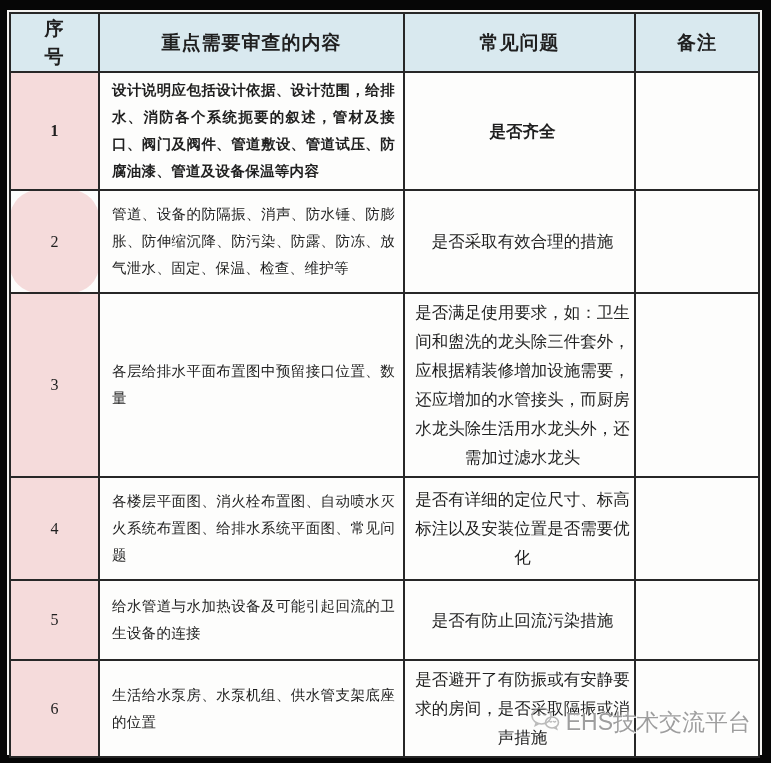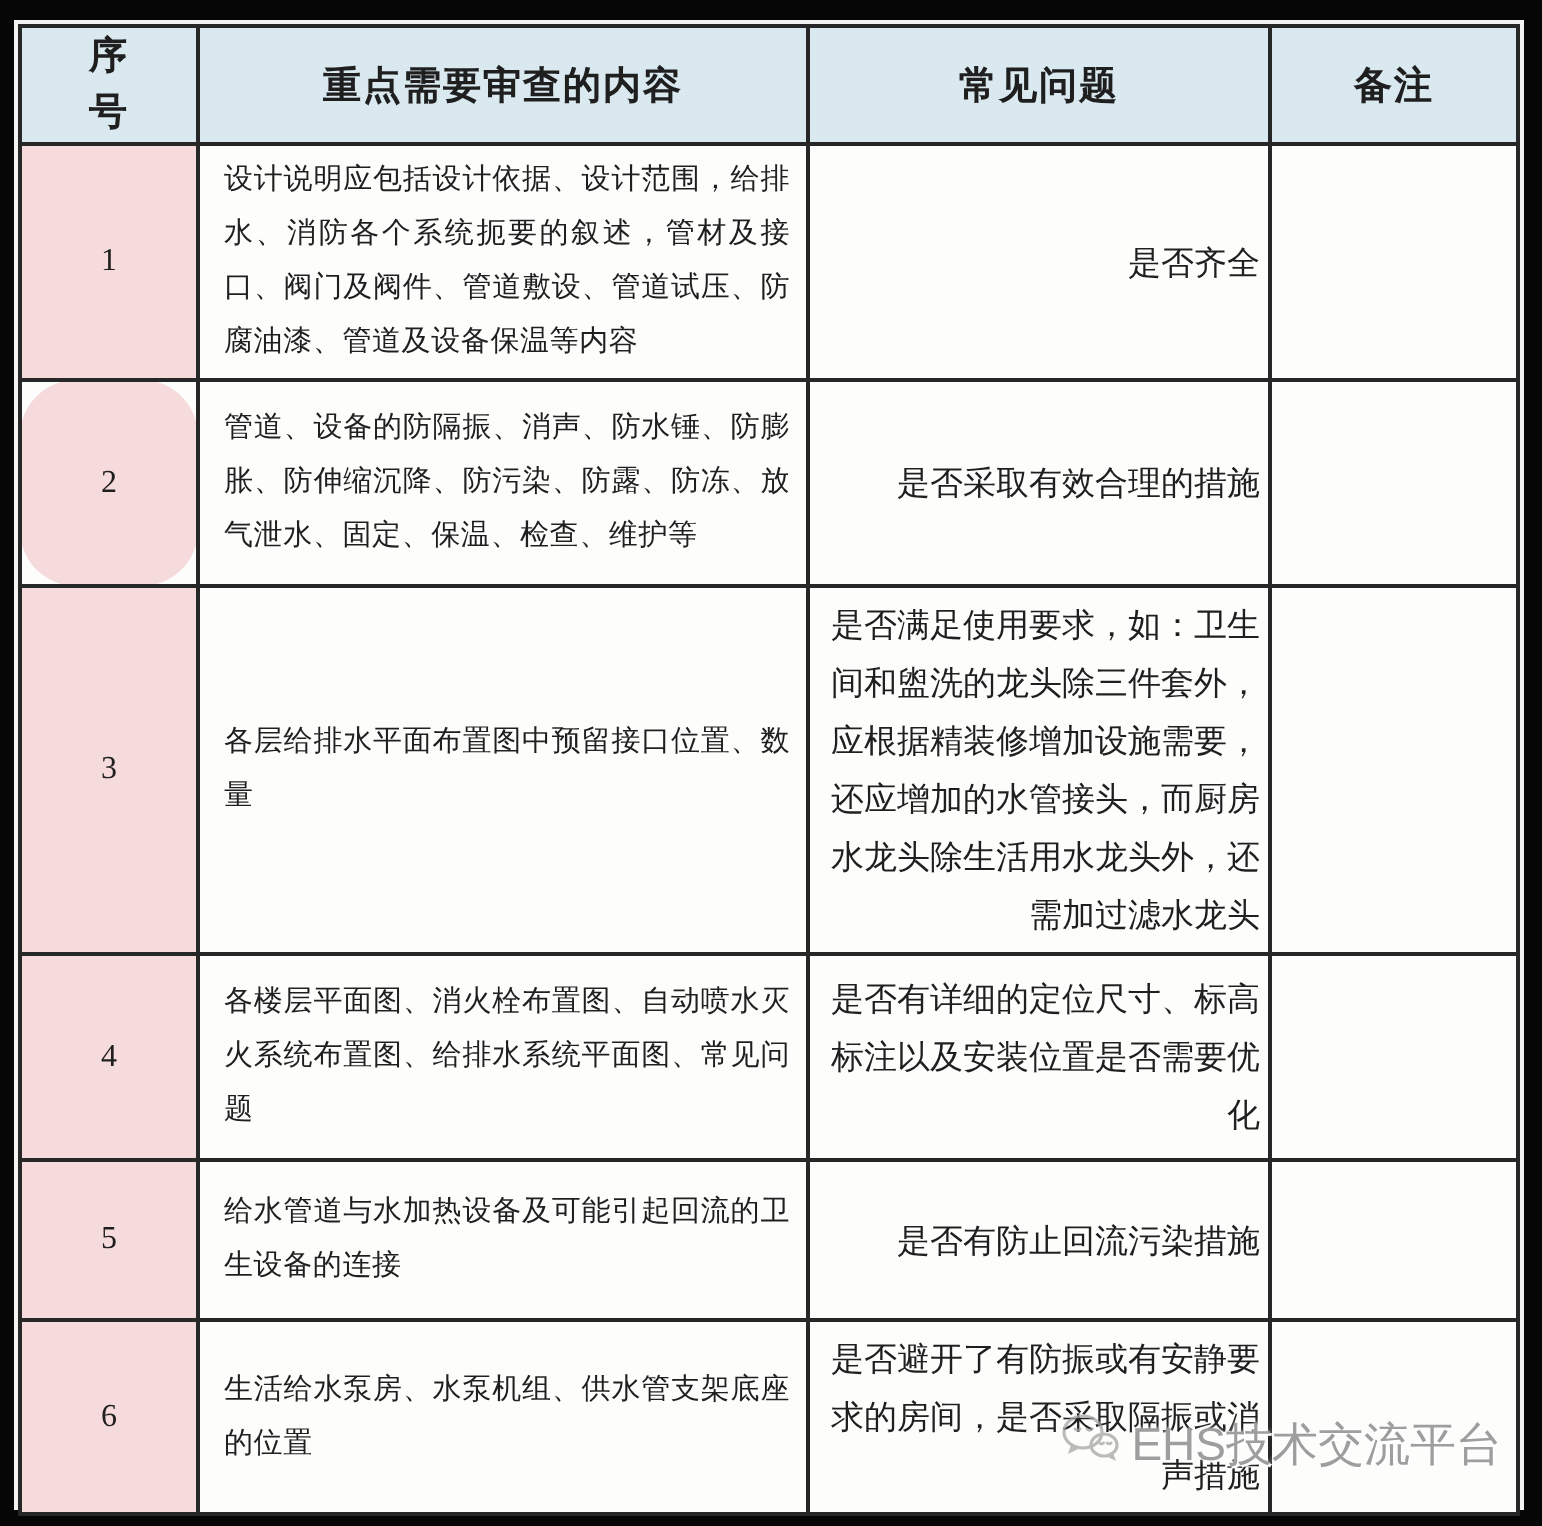--- a/index.html
+++ b/index.html
@@ -62,25 +62,25 @@
     vertical-align:middle;
     text-align:justify;
     letter-spacing:0.3px;
   }
   td.problem{
     background:#fdfdfc;
     font-size:16.5px;
     line-height:29px;
     padding:4px 4px 4px 10px;
     vertical-align:middle;
-    text-align:right;
+    text-align:center;
   }
   td.remark{background:#fdfdfc;}
 
-  tr.r-h1 td{height:101px;}
+  tr.r-h1 td{height:101px;font-weight:bold;}
   tr.r-h2 td{height:103px;border-radius:28px;}
   tr.r-h3 td{height:181px;}
   tr.r-h4 td{height:103px;}
   tr.r-h5 td{height:80px;}
   tr.r-h6 td{height:93px;}
 
   .watermark{
     position:absolute;
     right:20px;
     bottom:25px;

